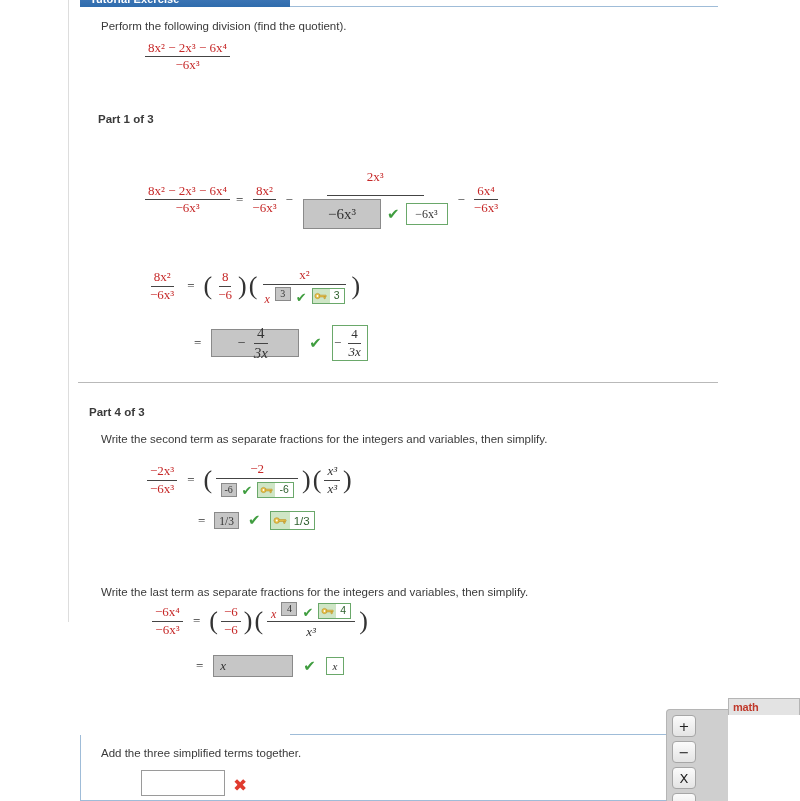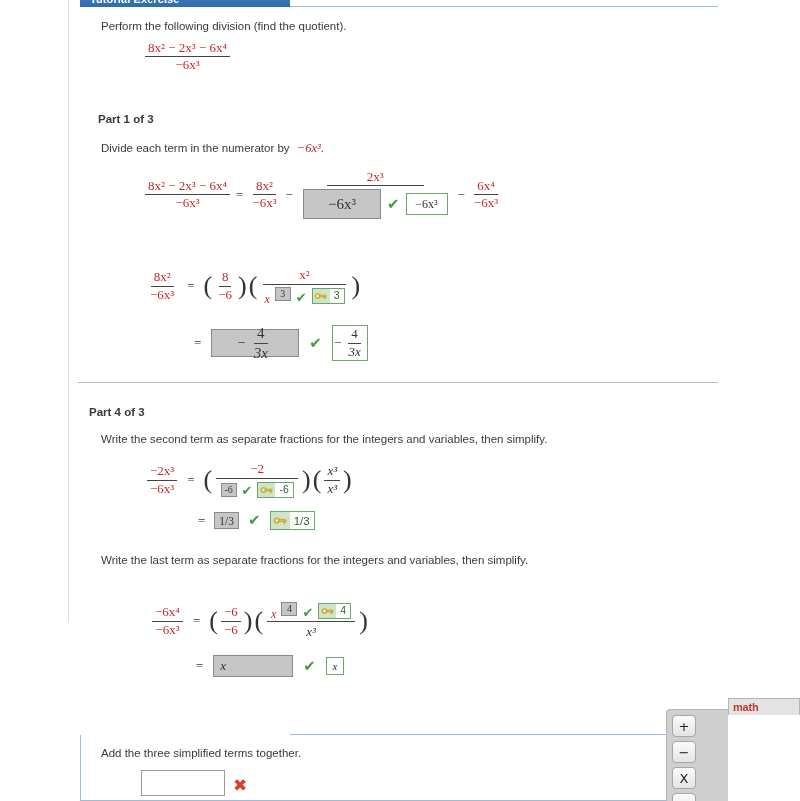--- a/index.html
+++ b/index.html
@@ -293,38 +293,34 @@
 
   <div class="mrow" style="left:143px; top:41px; font-size:13px;">
     <span class="frac">
       <span class="num red">8x² − 2x³ − 6x⁴</span>
       <span class="den red">−6x³</span>
     </span>
   </div>
 
   <div class="part-label" style="left:98px; top:113px;">Part 1 of 3</div>
 
-  <div class="prompt" style="left:101px; top:141px;">
-    <span>Divide each term in the numerator by</span>
-    <span class="red math" style="font-size:12.5px; padding-left:4px;">−6x³</span><span>.</span>
-  </div>
 
   <div class="mrow" style="left:143px; top:170px;">
     <span class="frac">
       <span class="num red">8x² − 2x³ − 6x⁴</span>
       <span class="den red">−6x³</span>
     </span>
     <span class="op" style="font-style:normal;">=</span>
     <span class="frac">
       <span class="num red">8x²</span>
       <span class="den red">−6x³</span>
     </span>
     <span class="op" style="font-style:normal;">−</span>
     <span class="frac" style="padding:0 3px;">
-      <span class="num red" style="padding:0 40px 1px 40px;">2x³</span>
+      <span class="num red" style="padding:0 40px 11px 40px;">2x³</span>
       <span class="den" style="display:flex; align-items:center; gap:6px; padding-top:3px;">
         <span class="ansbox tall">−6x³</span>
         <span class="check">✔</span>
         <span class="greenbox md">−6x³</span>
       </span>
     </span>
     <span class="op" style="font-style:normal;">−</span>
     <span class="frac">
       <span class="num red">6x⁴</span>
       <span class="den red">−6x³</span>
@@ -427,21 +423,21 @@
     <span class="keybox" style="height:19px;">
       <span class="kicon" style="width:19px;">
         <svg width="15" height="11" viewBox="0 0 24 16">
             <use href="#key-glyph"></use>
           </svg>
       </span>
       <span class="kval" style="font-size:11.5px;">1/3</span>
     </span>
   </div>
 
-  <div class="prompt" style="left:101px; top:554px;">Write the last term as separate fractions for the integers and variables, then simplify.</div>
+  <div class="prompt" style="left:101px; top:586px;">Write the last term as separate fractions for the integers and variables, then simplify.</div>
 
   <div class="mrow" style="left:150px; top:603px;">
     <span class="frac">
       <span class="num red">−6x⁴</span>
       <span class="den red">−6x³</span>
     </span>
     <span class="op" style="font-style:normal; padding:0 8px;">=</span>
     <span class="paren">(</span>
     <span class="frac">
       <span class="num red">−6</span>

